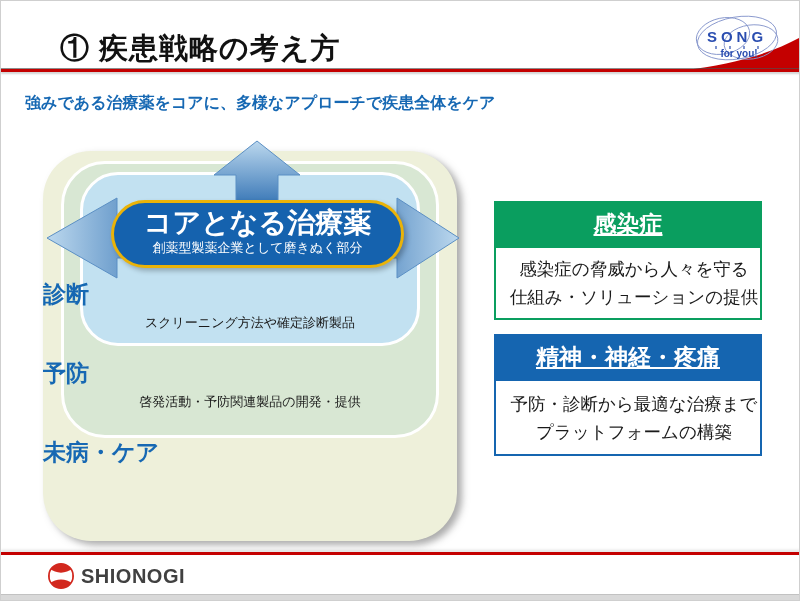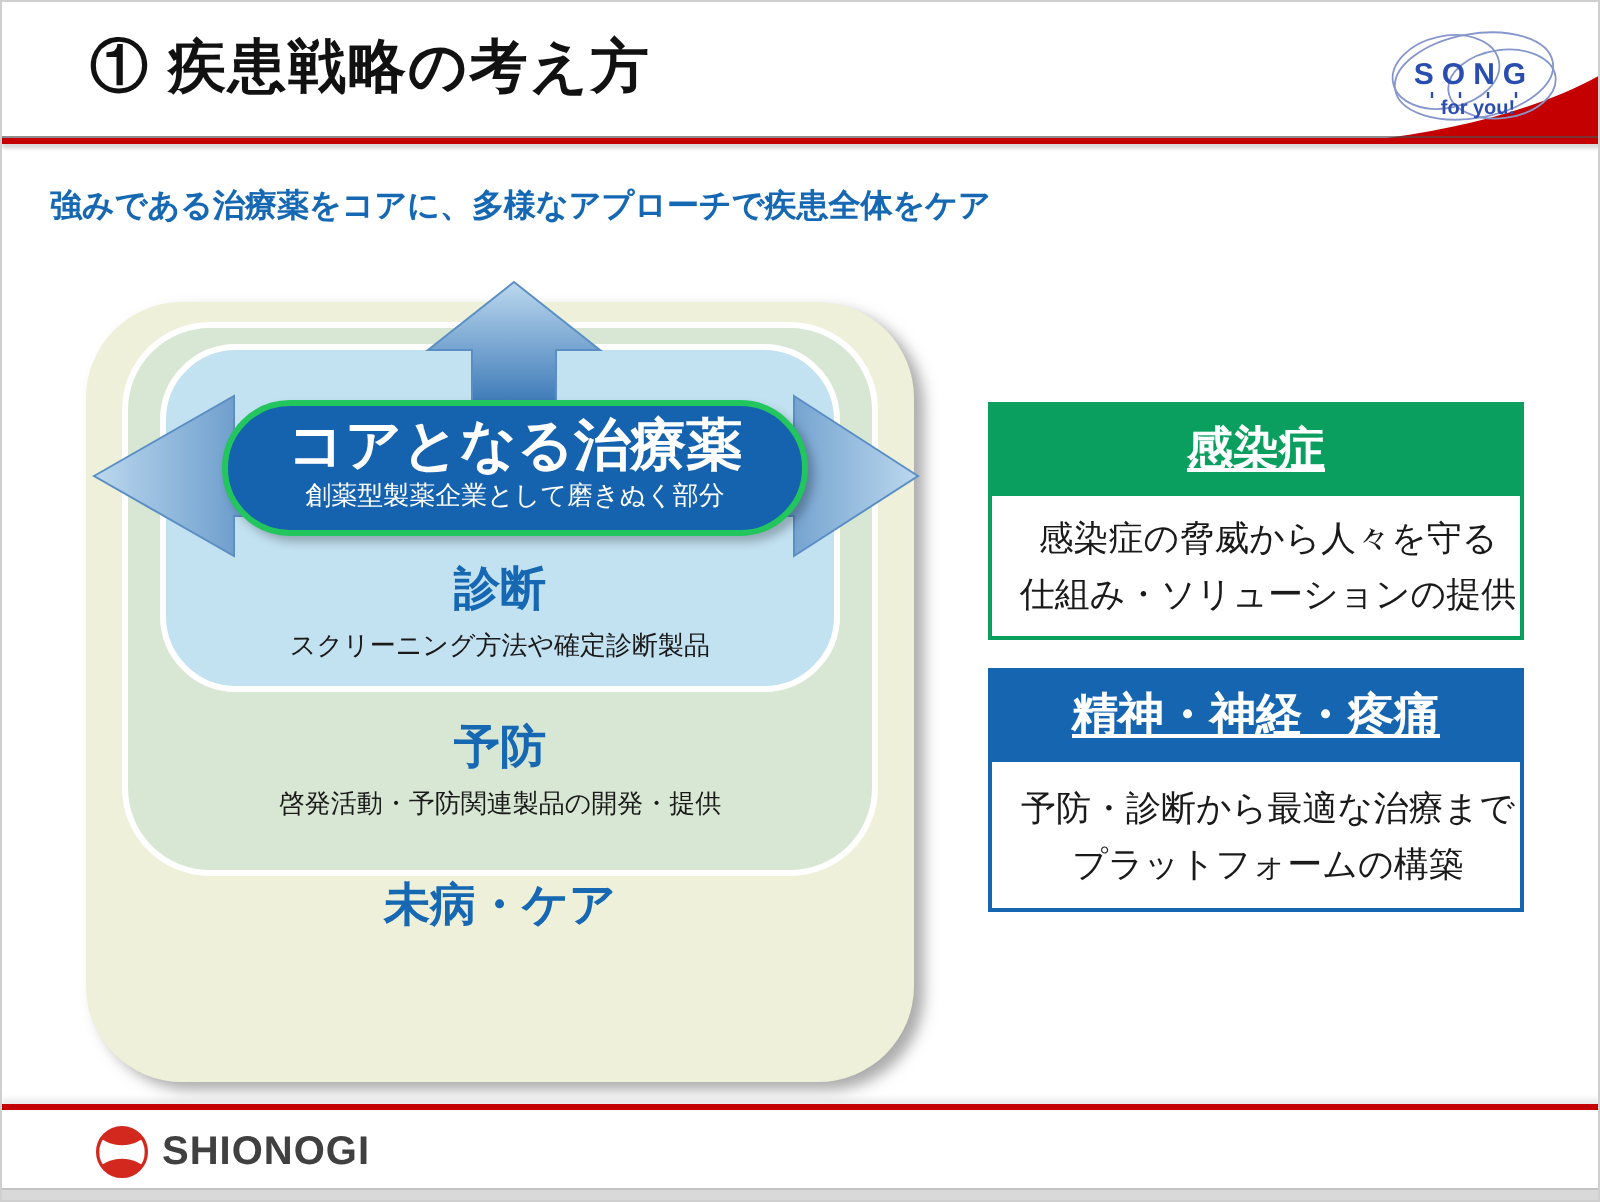--- a/index.html
+++ b/index.html
@@ -3,21 +3,21 @@
 <meta charset="utf-8">
 <style>
   html,body{margin:0;padding:0;background:#fff;}
   .slide{
     position:relative;width:798px;height:599px;margin:0;
     background:#ffffff;border:1px solid #cfcfcf;overflow:hidden;
     font-family:"Liberation Sans",sans-serif;
   }
   
   .page-title{
-    position:absolute;left:44px;top:13px;margin:0;
+    position:absolute;left:44px;top:13px;margin:15px;
     font-size:29px;font-weight:bold;color:#111;letter-spacing:1px;
   }
   .song-logo-svg{position:absolute;left:676px;top:4px;pointer-events:none;}
   .swoosh-svg{position:absolute;left:0;top:0;pointer-events:none;}
   .redline-top{
     position:absolute;left:0;top:68px;width:800px;height:3px;background:#c40000;
     box-shadow:0 -1px 0 rgba(80,80,80,.65), 0 2px 2px rgba(0,0,0,.18);
   }
   .redline-bottom{
     position:absolute;left:0;top:551px;width:800px;height:3px;background:#c40000;
@@ -39,27 +39,27 @@
     left:60px;top:160px;width:378px;height:277px;border-radius:44px;
     background:#d8e7d3;border:3px solid #fff;
   }
   .layer-blue{
     left:79px;top:171px;width:340px;height:174px;border-radius:38px;
     background:#c2e1f1;border:3px solid #fff;
   }
   .arrows-svg{position:absolute;left:0;top:0;pointer-events:none;}
   .core-box{
     position:absolute;left:110px;top:199px;width:293px;height:68px;
-    box-sizing:border-box;border-radius:34px;background:#1562ae;border:3px solid #22c55e;
+    box-sizing:border-box;border-radius:34px;background:#1562ae;border:3px solid #eab308;
     box-shadow:3px 3px 5px rgba(0,0,0,.25);text-align:center;color:#fff;
   }
   .core-title{font-size:28px;font-weight:bold;line-height:34px;margin-top:3px;}
   .core-subtitle{font-size:13px;line-height:16px;}
   .ring-label{
-    position:absolute;left:42px;width:414px;text-align:center;
+    position:absolute;left:42px;width:414px;text-align:left;
     font-size:23px;font-weight:bold;color:#1668b3;
   }
   .lbl-diagnosis{top:278px;}
   .lbl-prevention{top:357px;}
   .lbl-predisease{top:436px;}
   .ring-desc{
     position:absolute;left:42px;width:414px;text-align:center;
     font-size:13px;color:#1a1a1a;
   }
   .desc-diagnosis{top:313px;}

